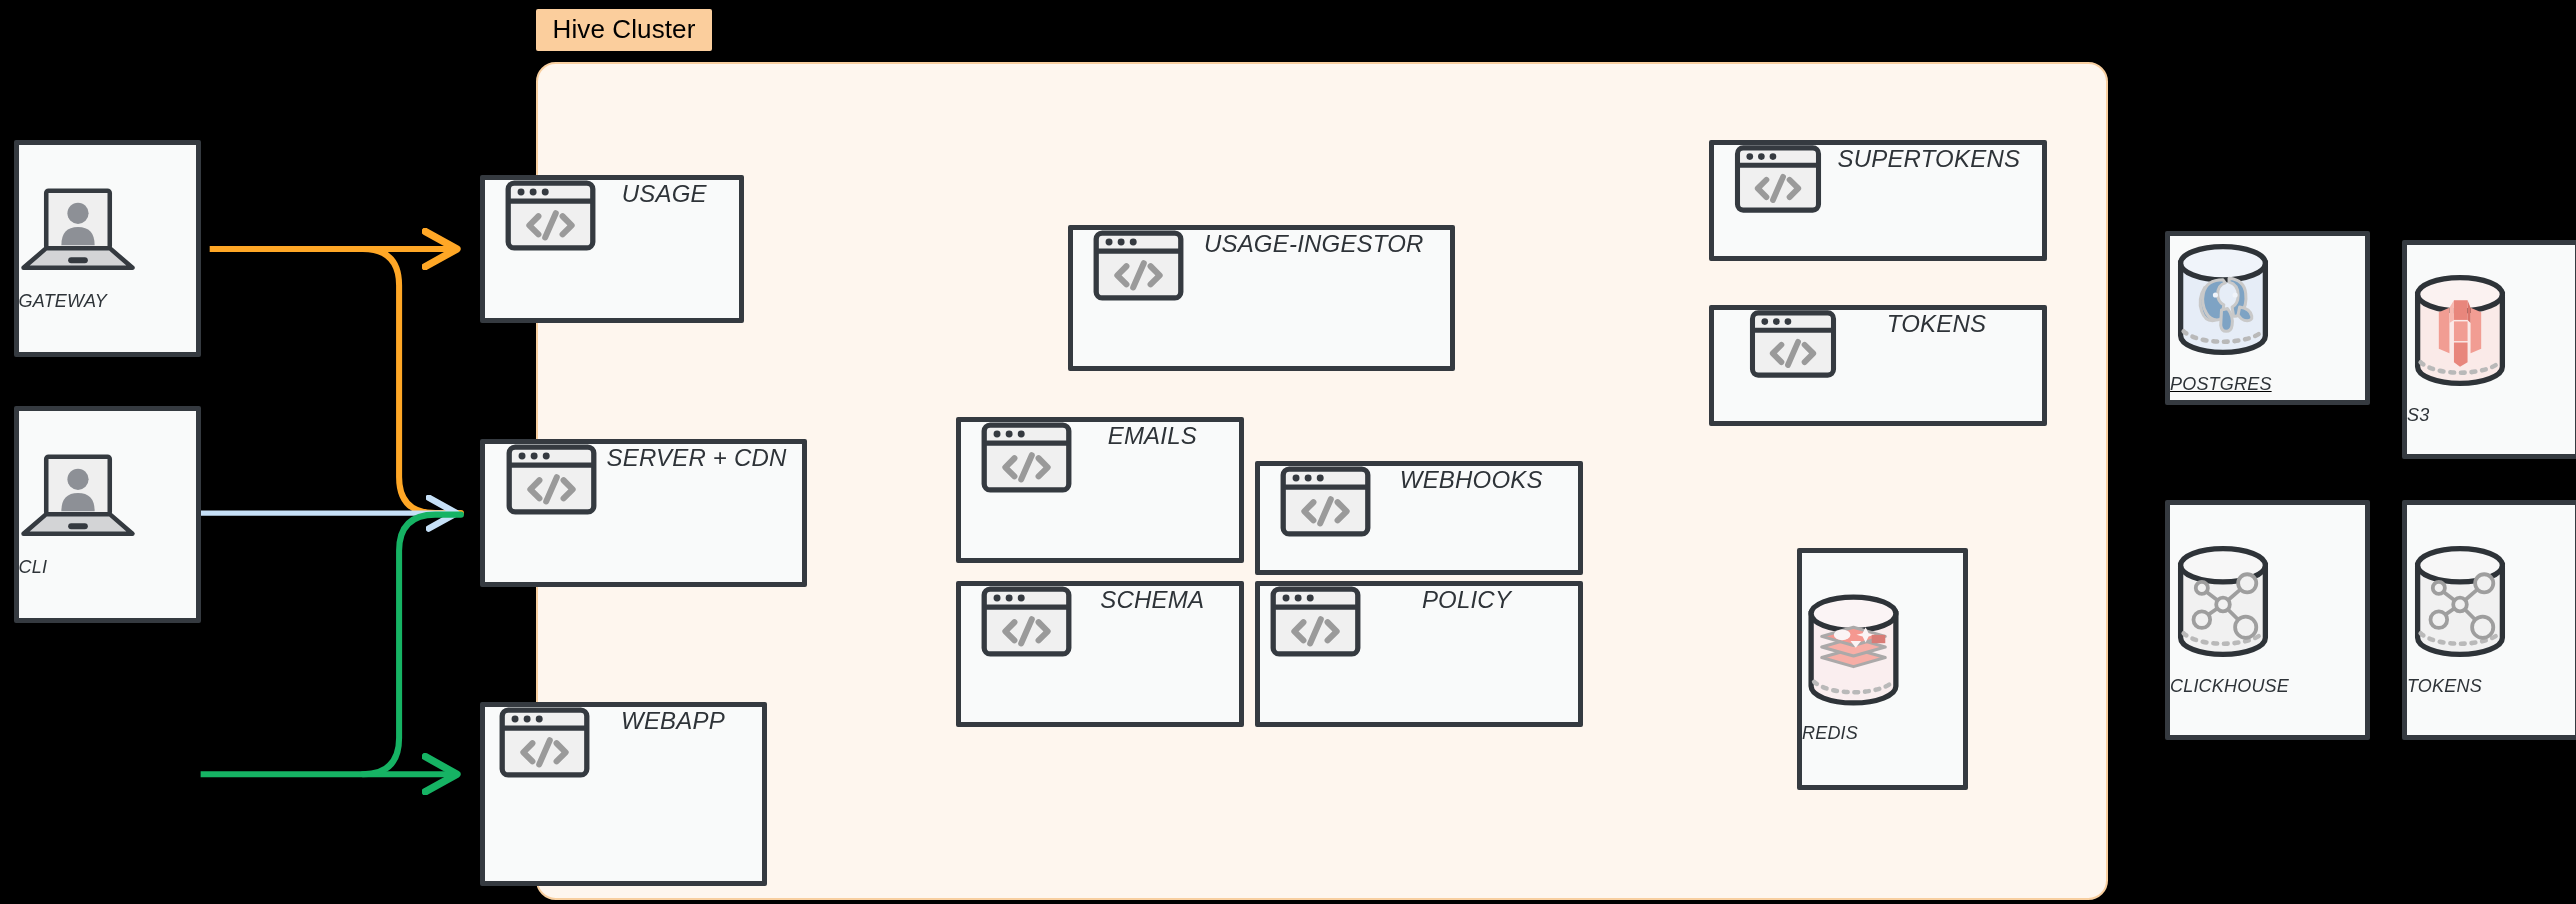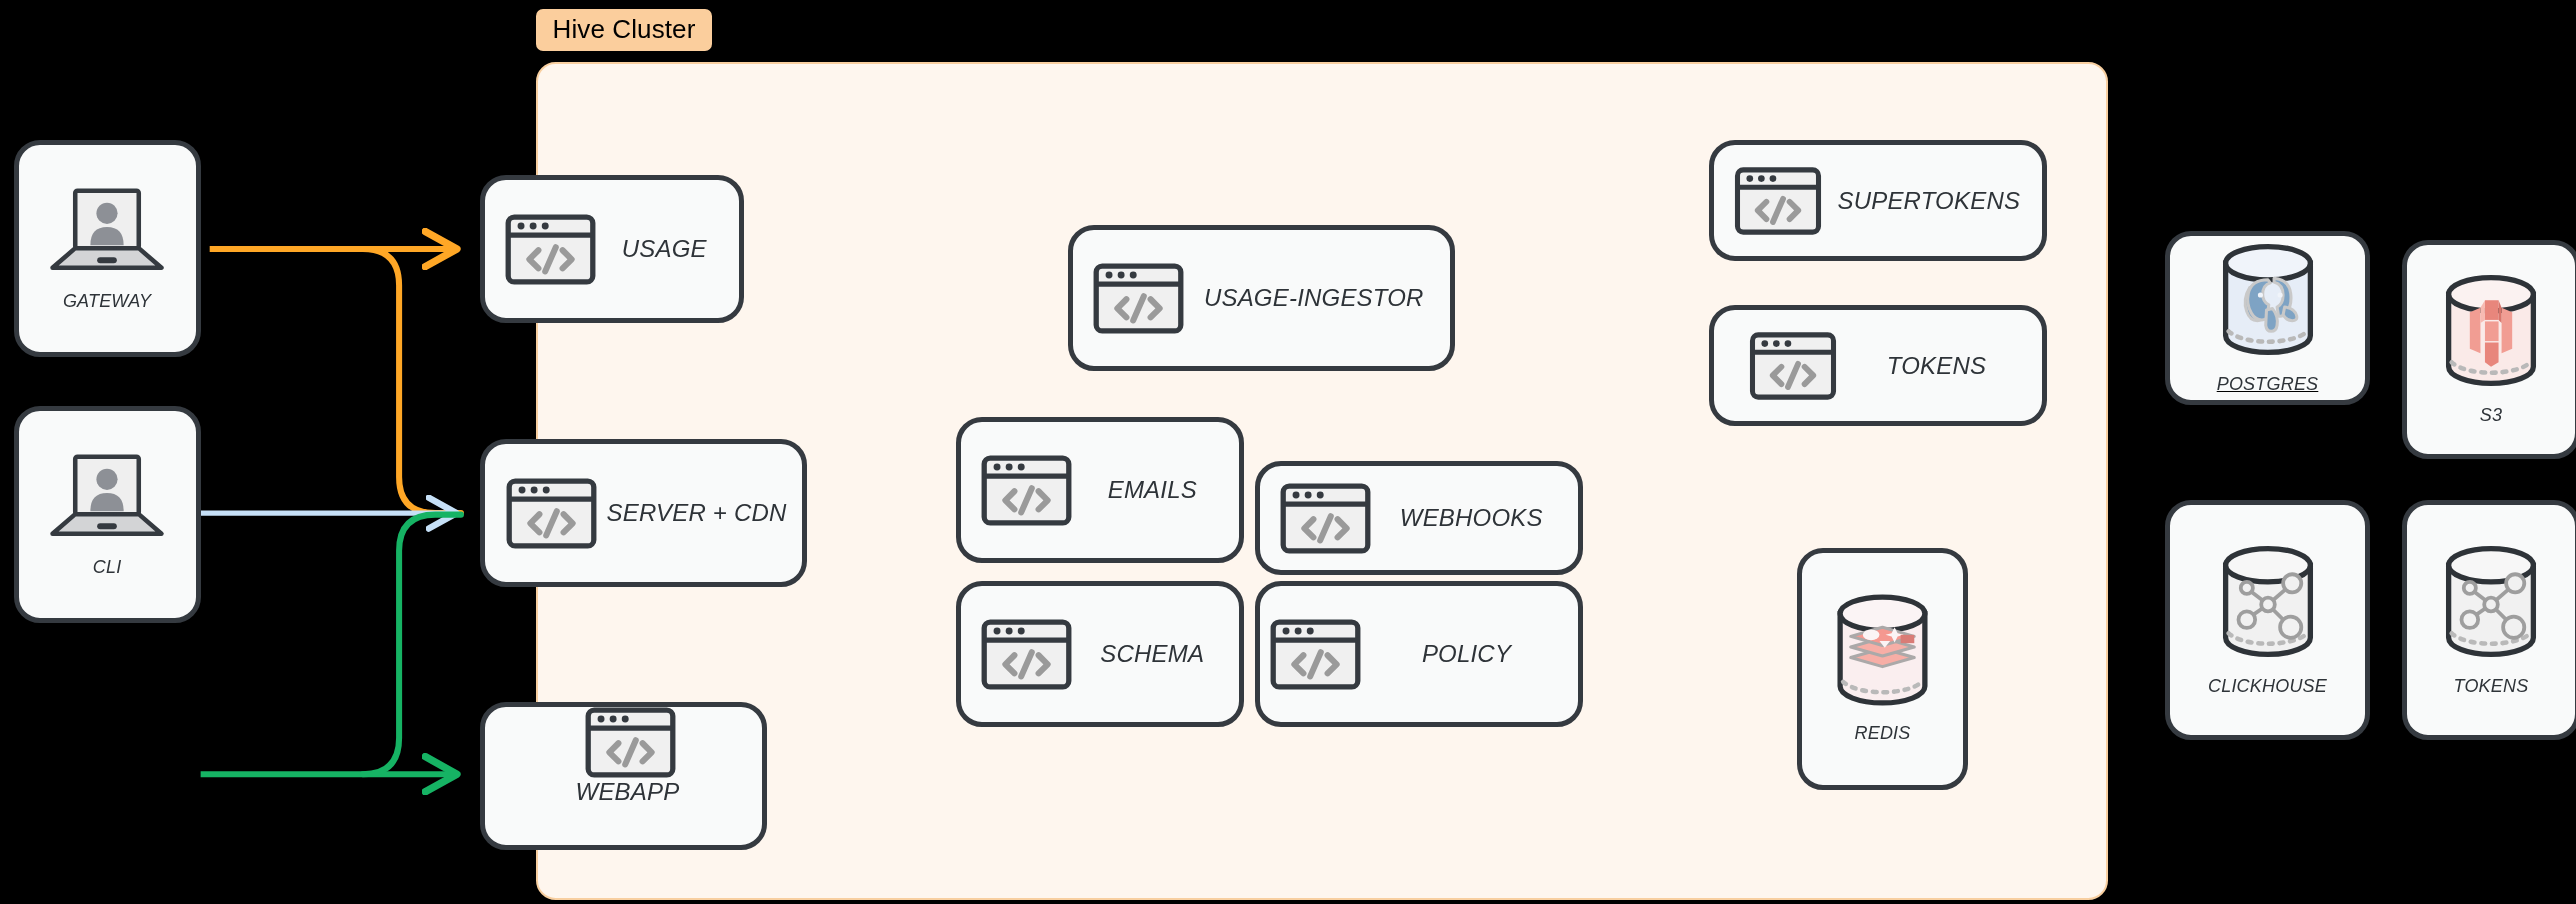--- a/index.html
+++ b/index.html
@@ -28,39 +28,39 @@
     position: absolute;
     background: #FEF6EE;
     border: 2.3px solid #F8CFA0;
     border-radius: 19.6px;
     box-sizing: border-box;
   }
   .cluster-badge {
     position: absolute;
     background: #FBCE9D;
     color: #000000;
-    border-radius: 7px;
+    border-radius: 2px;
     font-size: 26px;
     font-weight: 400;
     letter-spacing: 0.1px;
     padding: 6.8px 16.6px 8.3px 16.6px;
     white-space: nowrap;
     line-height: 1.05;
     box-sizing: border-box;
   }
 
   
   .node {
     position: absolute;
     background: #F9FAFA;
     border: 5.3px solid #353A40;
-    border-radius: 26px;
+    border-radius: 2px;
     box-sizing: border-box;
     display: flex;
-    align-items: center;
+    align-items: flex-start;
     justify-content: center;
   }
 
   
   .node.h {
     flex-direction: row;
   }
   .node.h .node-icon { flex: 0 0 auto; }
   .node.h .node-label {
     flex: 1 1 auto;
@@ -179,21 +179,21 @@
         <path d="M4 28 L116 28" stroke="#353A40" stroke-width="7"></path>
         <circle cx="21" cy="16" r="4.6" fill="#353A40"></circle>
         <circle cx="37" cy="16" r="4.6" fill="#353A40"></circle>
         <circle cx="53" cy="16" r="4.6" fill="#353A40"></circle>
         <path d="M44 48 L32 60 L44 72 M76 48 L88 60 L76 72 M67 44 L53 76" fill="none" stroke="#9A9A9A" stroke-width="8" stroke-linecap="round" stroke-linejoin="round"></path>
       </svg>
     </span>
     <span class="node-label">SERVER + CDN</span>
   </div>
 
-  <div class="node h" style="left:480px; top:702px; width:287px; height:148px; padding-left:14px;flex-direction:column;">
+  <div class="node h" style="left:480px; top:702px; width:287px; height:184px; padding-left:14px;">
     <span class="node-icon">
       <svg width="91" height="71" viewBox="0 0 120 94">
         <rect x="4" y="4" width="112" height="86" rx="8" fill="#F0F0F0" stroke="#353A40" stroke-width="7"></rect>
         <path d="M4 28 L116 28" stroke="#353A40" stroke-width="7"></path>
         <circle cx="21" cy="16" r="4.6" fill="#353A40"></circle>
         <circle cx="37" cy="16" r="4.6" fill="#353A40"></circle>
         <circle cx="53" cy="16" r="4.6" fill="#353A40"></circle>
         <path d="M44 48 L32 60 L44 72 M76 48 L88 60 L76 72 M67 44 L53 76" fill="none" stroke="#9A9A9A" stroke-width="8" stroke-linecap="round" stroke-linejoin="round"></path>
       </svg>
     </span>

